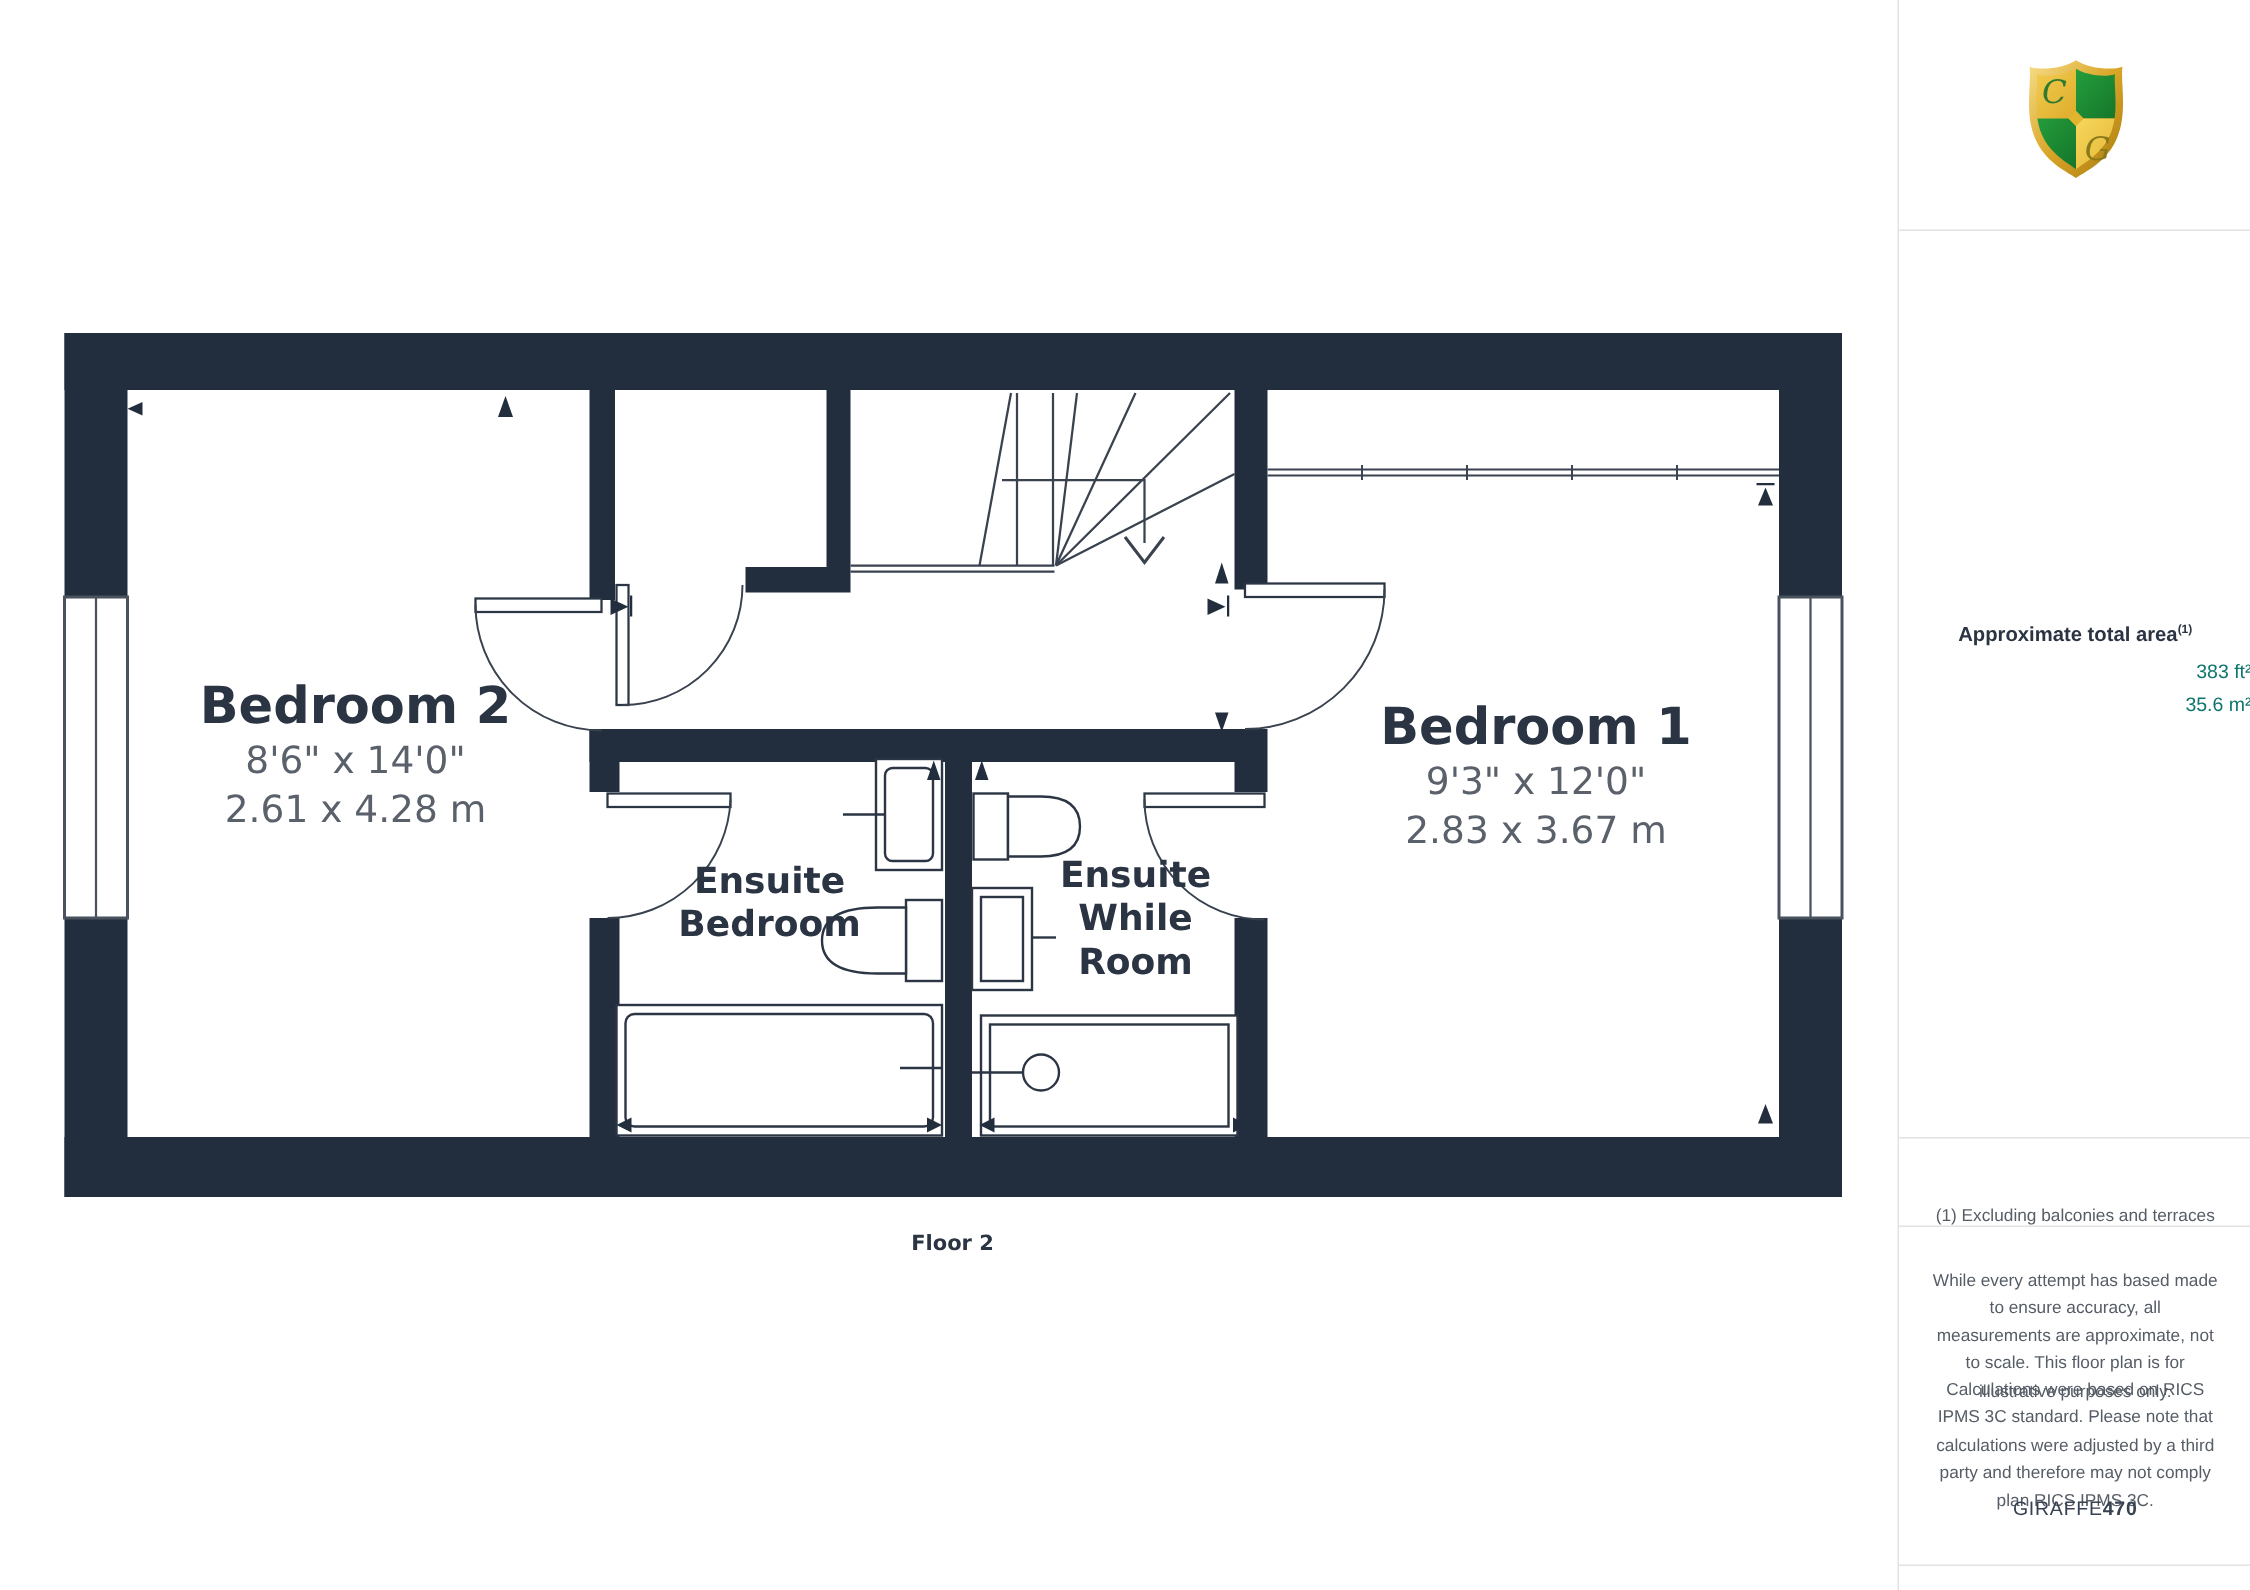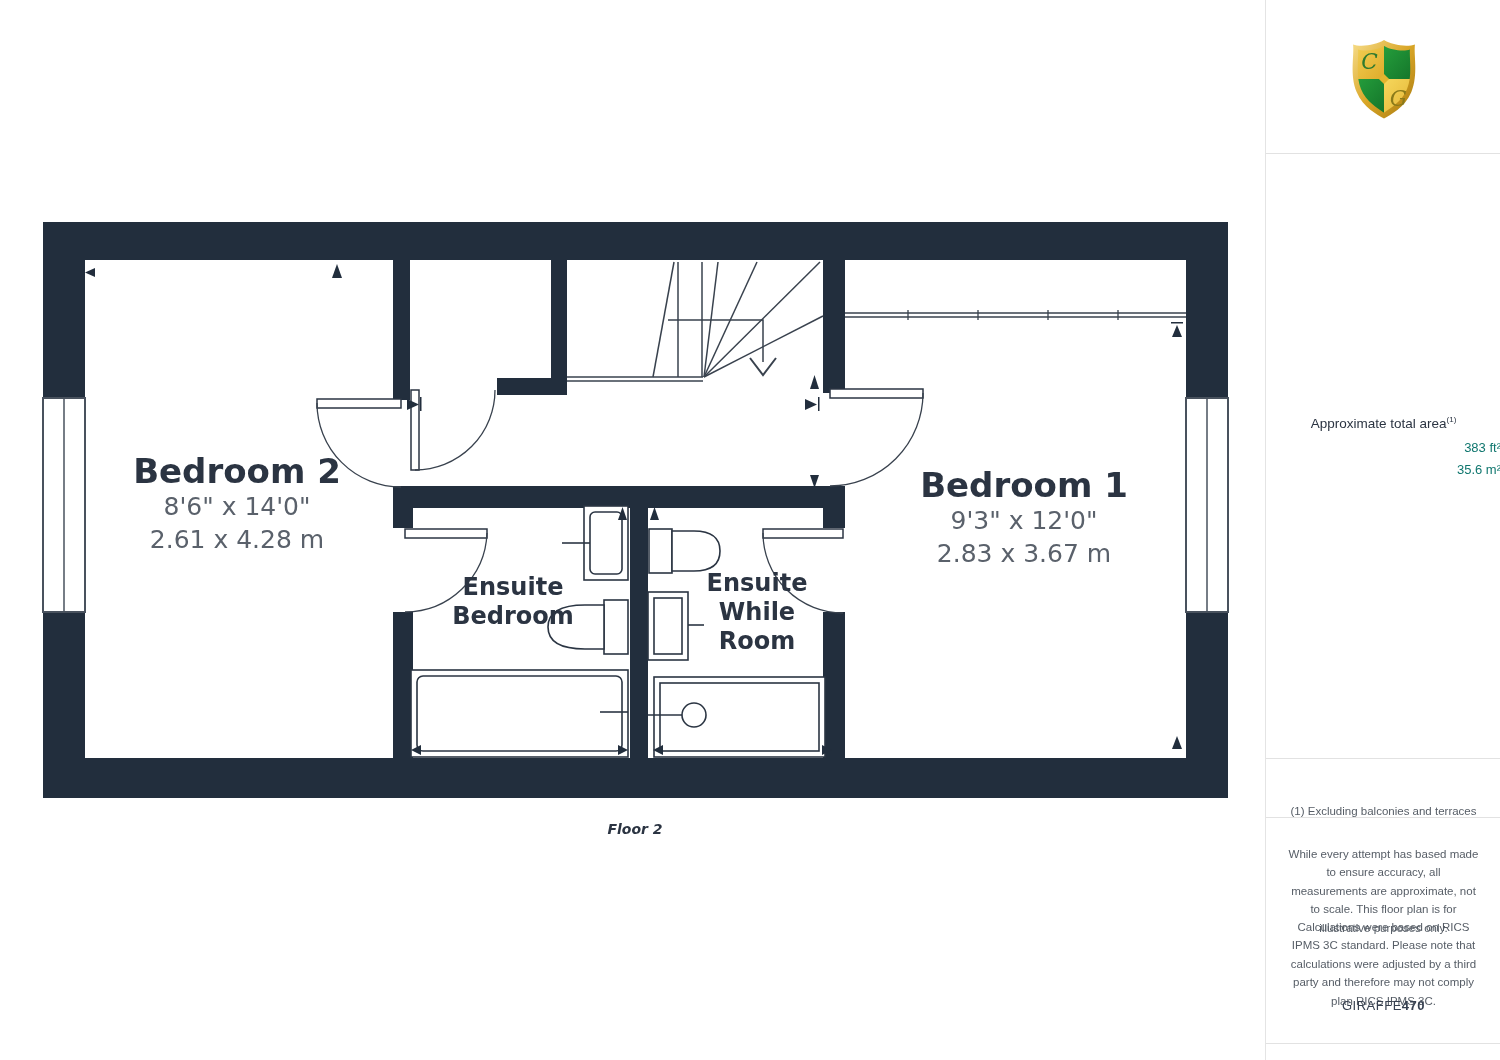--- a/index.html
+++ b/index.html
@@ -13,21 +13,21 @@
   .room-title{font-size:34px;font-weight:700;color:#2b3442;line-height:1.15;}
   .room-dims{font-size:25px;font-weight:400;color:#5a616b;line-height:1.3;}
   .suite-title{font-size:24px;font-weight:700;color:#2b3442;line-height:1.2;}
   .floor-label{position:absolute;transform:translateX(-50%);font-family:"DejaVu Sans",sans-serif;
     font-size:14px;font-weight:700;color:#2b3442;}
   
   #sidebar{position:absolute;left:1265px;top:0;width:235px;height:1060px;
     border-left:1px solid #e4e4e4;background:#fff;}
   .sb-divider{position:absolute;left:0;width:100%;height:1px;background:#e2e2e2;}
   .sb-center{position:absolute;left:0;width:100%;text-align:center;}
-  .sb-title{font-size:13.5px;font-weight:400;color:#2b3442;}
+  .sb-title{font-size:13.5px;font-weight:700;color:#2b3442;}
   .sb-title sup{font-size:8px;}
   .sb-value{font-size:13px;color:#0f766e;text-align:right;}
   .sb-note{font-size:11.5px;color:#565d66;}
   .sb-para{position:absolute;left:22px;width:191px;text-align:center;
     font-size:11.5px;color:#565d66;line-height:1.6;}
   .sb-brand{font-size:13px;color:#374151;letter-spacing:0.5px;}
   .sb-brand .b1{font-weight:400;}
   .sb-brand .b2{font-weight:800;}
   #logo{position:absolute;left:50%;transform:translateX(-50%);top:36px;}
 </style>
@@ -181,21 +181,21 @@
   <div class="suite-title">Ensuite</div>
   <div class="suite-title">Bedroom</div>
 </div>
 
 <div class="room-label" style="left:757px;top:569px;">
   <div class="suite-title">Ensuite</div>
   <div class="suite-title">While</div>
   <div class="suite-title">Room</div>
 </div>
 
-<div class="floor-label" style="left:635px;top:821px;font-style:italic;">Floor 2</div>
+<div class="floor-label" style="left:635px;top:821px;">Floor 2</div>
 
 <div id="sidebar">
 
   <svg id="logo" width="72" height="86" viewBox="0 0 100 116">
     <defs>
       <linearGradient id="gold" x1="0" y1="0" x2="1" y2="1">
         <stop offset="0" stop-color="#f7dd8a"></stop>
           <stop offset="0.5" stop-color="#d9a627"></stop>
           <stop offset="1" stop-color="#a87a10"></stop>
       </linearGradient>

